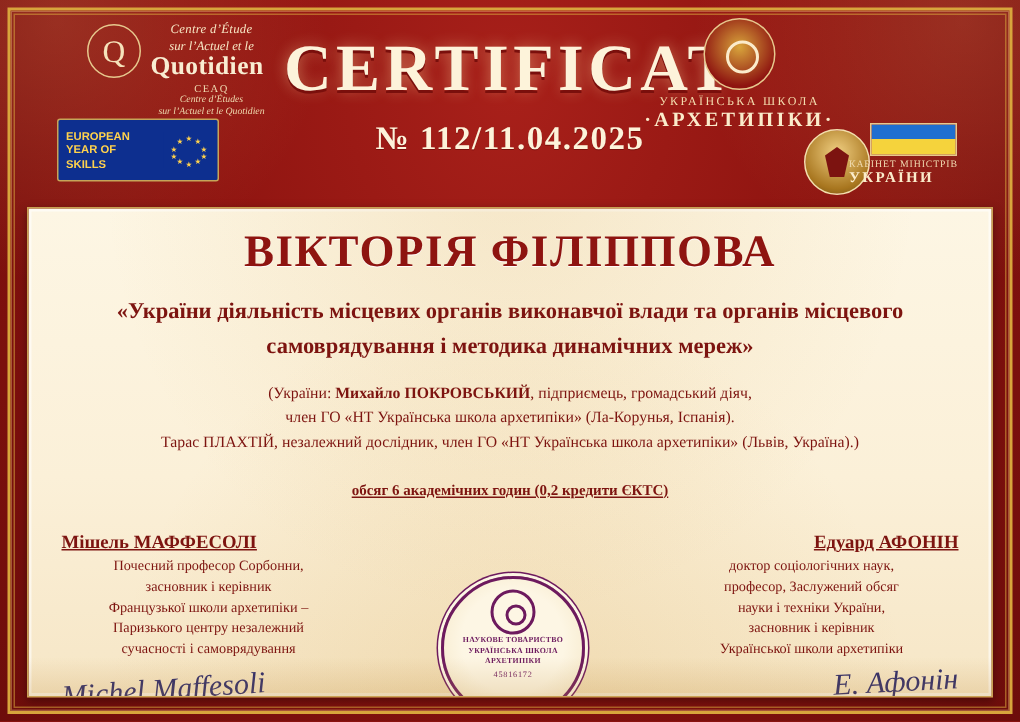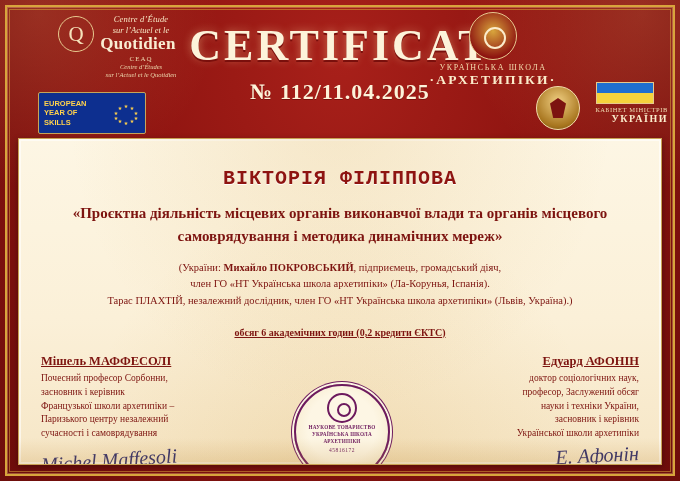--- a/index.html
+++ b/index.html
@@ -106,21 +106,21 @@
   .logo-ceaq .l4, .logo-ceaq .l5 {
     margin-left: 26px;
     font-size: 6.5px;
     font-style: italic;
     color: #eed9ae;
     line-height: 1.3;
   }
 
   .eu-badge {
     position: absolute;
-    left: 38px; top: 92px;
+    left: 38px; top: 79px;
     width: 106px; height: 40px;
     background: #0d2f8f;
     border: 1px solid #c6a559;
     border-radius: 2px;
     display: flex;
     align-items: center;
   }
   .eu-badge .txt {
     color: #ffd24d;
     font-family: "Liberation Sans", sans-serif;
@@ -213,23 +213,23 @@
     content: "";
     position: absolute;
     left: 50%; top: 50%;
     width: 16px; height: 20px;
     margin: -10px 0 0 -8px;
     background: #7c1310;
     clip-path: polygon(50% 0%, 100% 28%, 80% 100%, 20% 100%, 0% 28%);
   }
   .kmu {
     position: absolute;
-    right: 12px; top: 82px;
+    right: 28px; top: 82px;
     width: 86px;
-    text-align: right;
+    text-align: left;
     color: #f6e3bb;
   }
   .kmu .flag {
     width: 56px; height: 20px;
     margin: 0 auto 2px;
     background: linear-gradient(#1f6fd0 0 50%, #f5d33c 50% 100%);
     border: 1px solid #e7c98e;
   }
   .kmu .k1 { font-size: 6.5px; letter-spacing: .6px; color: #f0dcb2; }
   .kmu .k2 { font-size: 10px; font-weight: bold; letter-spacing: 1.5px; color: #fbeccb; }
@@ -252,27 +252,27 @@
       radial-gradient(ellipse at 50% -10%, rgba(210,160,70,0.18), rgba(210,160,70,0) 60%),
       radial-gradient(ellipse at 50% 115%, rgba(210,160,70,0.20), rgba(210,160,70,0) 60%);
     pointer-events: none;
   }
   .panel-inner {
     position: relative;
     padding: 12px 26px 0;
     text-align: center;
   }
   .recipient {
-    font-family: Liberation Mono, monospace;
-    font-size: 20px;
+    font-family: Liberation Serif, serif;
+    font-size: 30px;
     font-weight: bold;
     letter-spacing: 1px;
     color: #8e1410;
     text-shadow: 0 1px 0 rgba(255,255,255,0.9);
-    margin-top: 16px;
+    margin-top: 0;
   }
   .subtitle {
     margin-top: 9px;
     font-family: "Liberation Serif", serif;
     font-size: 10.5px;
     font-weight: bold;
     color: #7d1410;
     line-height: 1.45;
   }
   .program-title {
@@ -320,20 +320,21 @@
     font-family: "Liberation Serif", serif;
     font-size: 12.5px;
     font-weight: bold;
     margin-bottom: 3px;
     text-decoration: underline;
   }
   .sign-role {
     font-family: "Liberation Serif", serif;
     font-size: 9.5px;
     line-height: 1.45;
+    text-align: center;
   }
   .signature-mark {
     margin-top: 6px;
     font-family: "Liberation Serif", serif;
     font-size: 20px;
     font-style: italic;
     color: #2c2a6b;
     transform: rotate(-4deg);
     white-space: nowrap;
   }
@@ -445,21 +446,21 @@
     <div class="kmu">
       <div class="flag"></div>
       <div class="k1">КАБІНЕТ МІНІСТРІВ</div>
       <div class="k2">УКРАЇНИ</div>
     </div>
   </div>
 
   <div class="panel">
     <div class="panel-inner">
       <div class="recipient">ВІКТОРІЯ ФІЛІППОВА</div>
-      <div class="program-title">«Проєктна діяльність місцевих органів виконавчої влади та органів місцевого самоврядування і методика динамічних мереж»</div>
+      <div class="program-title">«України діяльність місцевих органів виконавчої влади та органів місцевого самоврядування і методика динамічних мереж»</div>
       <div class="speakers">
         <div>
           <span>(України: </span><b>Михайло ПОКРОВСЬКИЙ</b><span>, підприємець, громадський діяч,</span>
         </div>
         <div>член ГО «НТ Українська школа архетипіки» (Ла-Корунья, Іспанія).</div>
         <div>Тарас ПЛАХТІЙ, незалежний дослідник, член ГО «НТ Українська школа архетипіки»  (Львів, Україна).)</div>
       </div>
       <div class="hours">обсяг 6 академічних годин (0,2 кредити ЄКТС)</div>
     </div>
 

